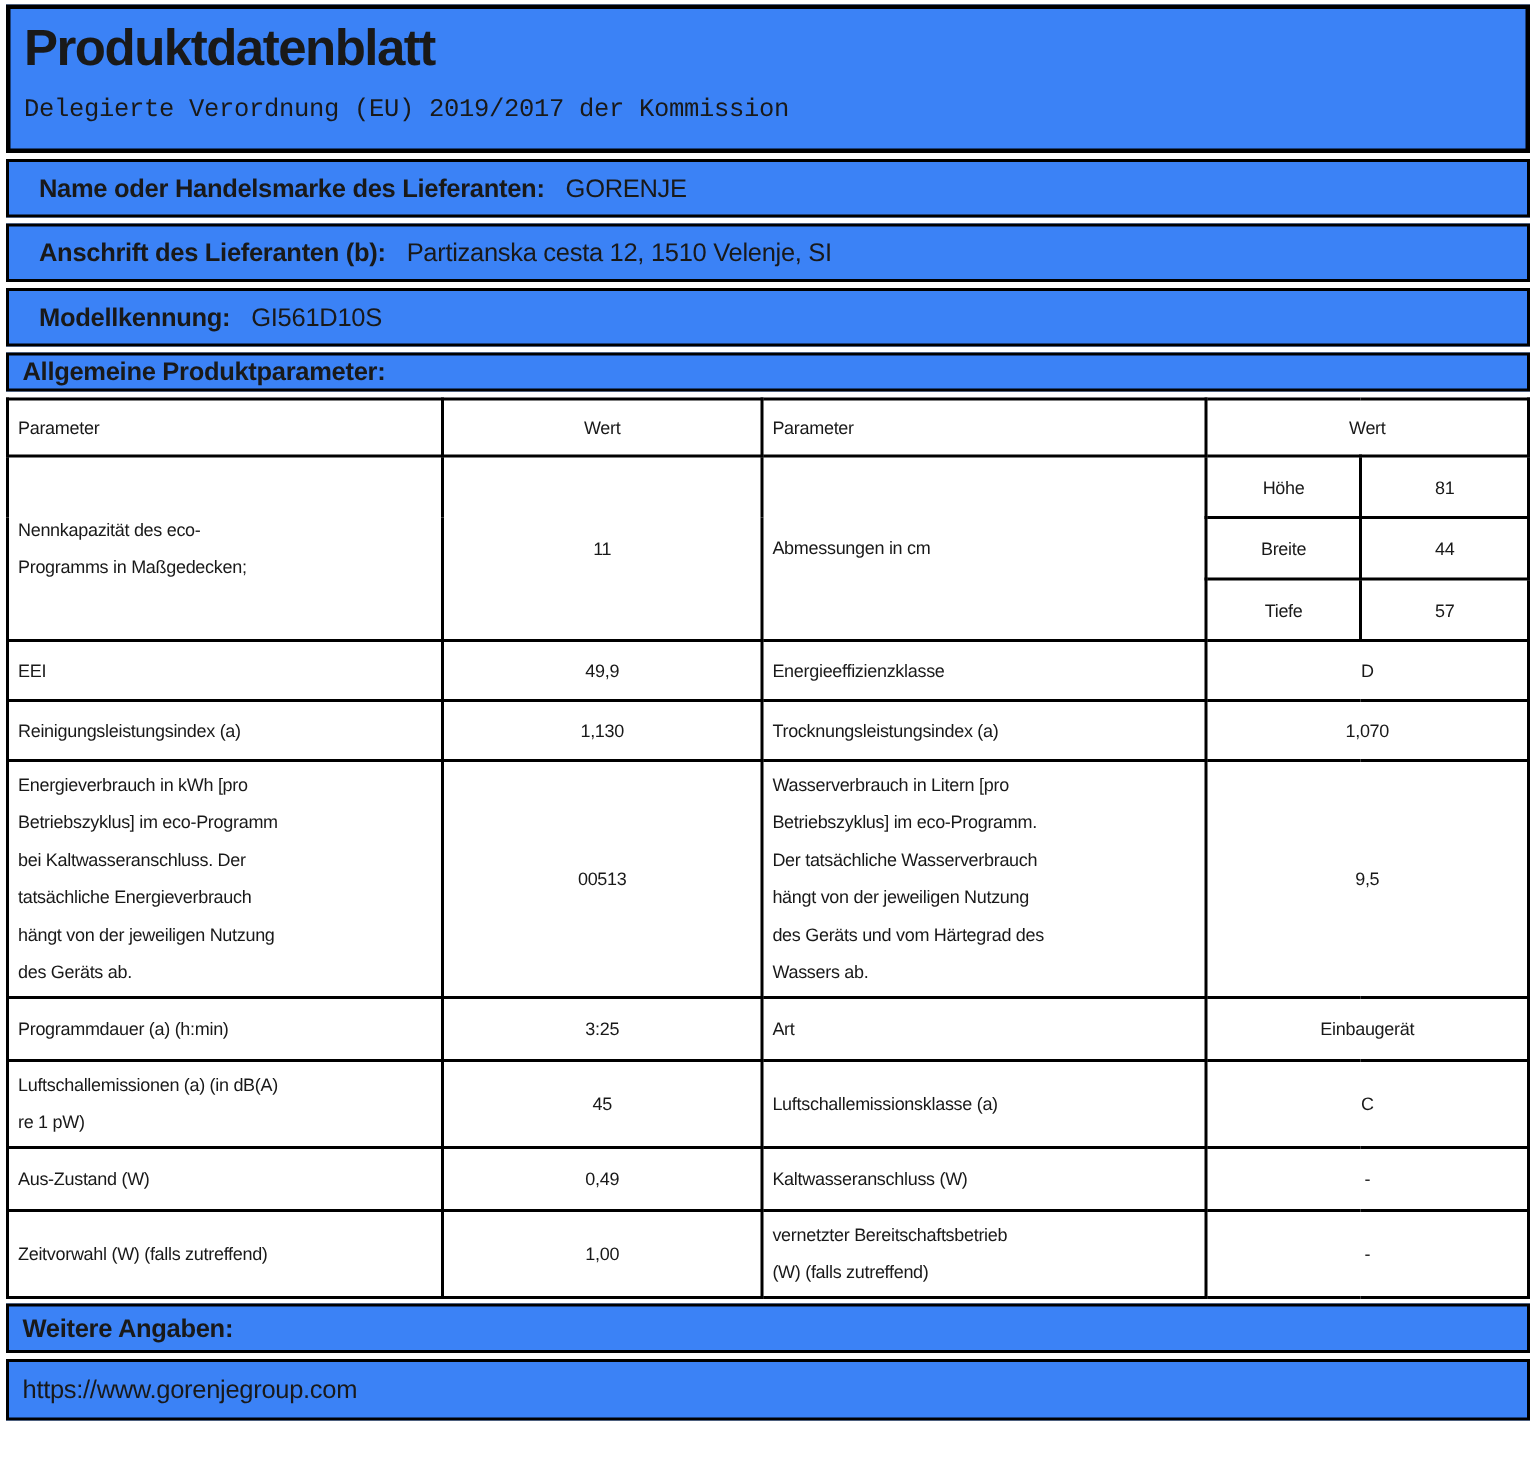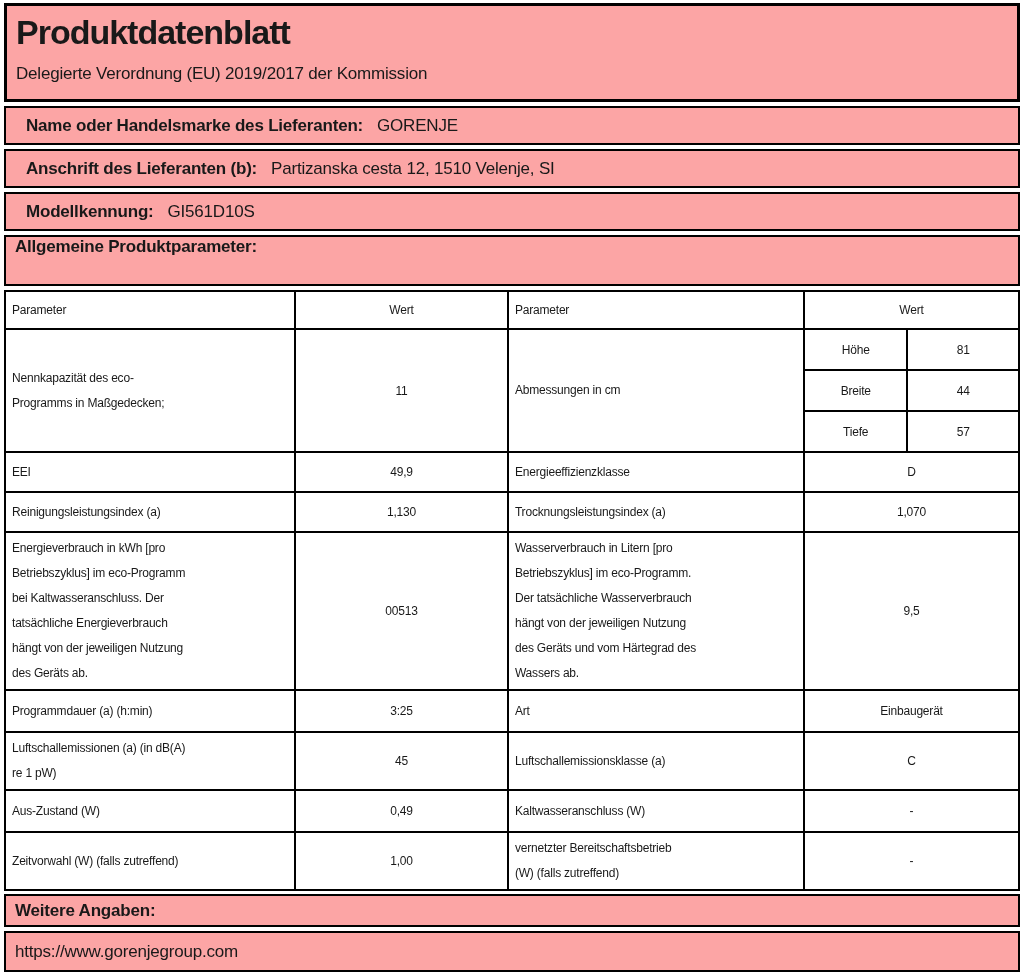--- a/index.html
+++ b/index.html
@@ -7,49 +7,51 @@
   body {
     width: 1024px; height: 975px;
     font-family: "Liberation Sans", sans-serif;
     color: #191919;
     padding: 3px 4px;
     letter-spacing: -0.2px;
   }
   .box {
     border: 2px solid #000;
     margin-bottom: 4px;
-    background: #fca5a5;
+    background: #3b82f6;
   }
   .title-box {
     border-width: 3px;
     height: 99px;
     padding: 8px 9px 6px 9px;
   }
   .title {
     font-size: 34px;
     font-weight: bold;
     letter-spacing: -1px;
     line-height: 1.1;
   }
   .subtitle {
     font-size: 17px;
     margin-top: 13px;
+    font-family: Liberation Mono, monospace;
   }
   .label-row {
     height: 39px;
     display: flex;
     align-items: center;
     padding: 0 20px;
     font-size: 17px;
   }
   .label-row .lbl { font-weight: bold; }
   .label-row .val { margin-left: 14px; }
   .section-row {
-    height: 51px;
-    display: flex;
+    height: 26px;
+    display: flex;
+    align-items: center;
     padding: 0 9px;
     font-size: 17px;
     font-weight: bold;
   }
   table {
     width: 100%;
     border-collapse: collapse;
     table-layout: fixed;
     font-size: 12px;
     margin-bottom: 3px;

